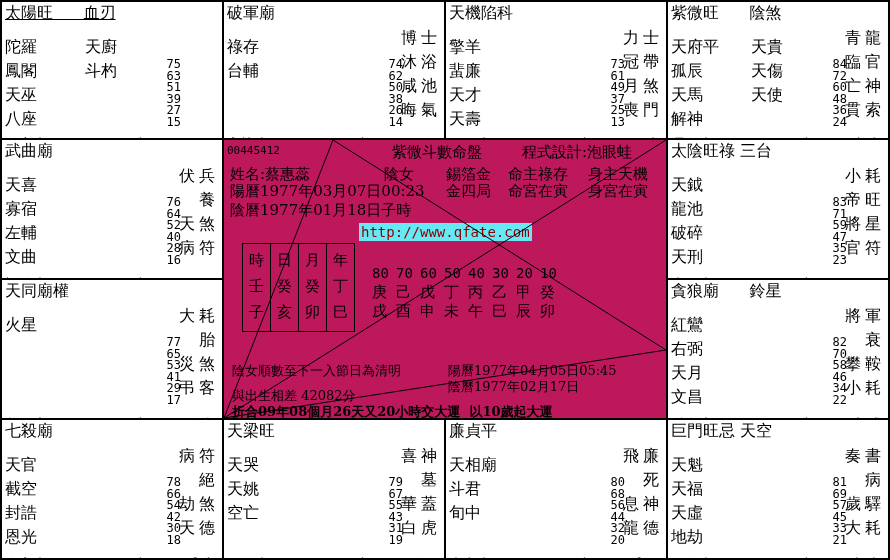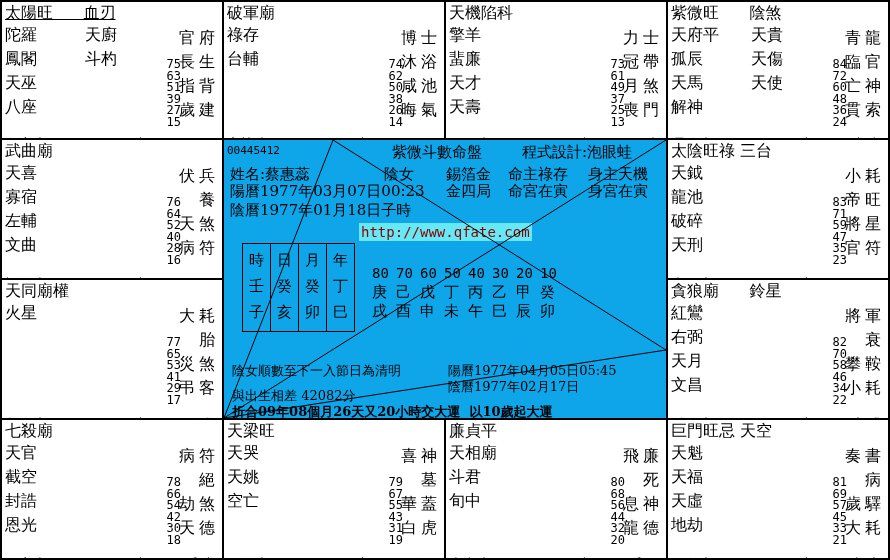--- a/index.html
+++ b/index.html
@@ -1,35 +1,35 @@
 <!DOCTYPE html>
 <html><head>
 <meta charset="utf-8">
 <style>
   html, body { margin:0; padding:0; background:#fff; }
   body { width:890px; height:560px; position:relative; overflow:hidden;
          font-family:"DejaVu Serif", "Liberation Serif", serif; color:#000; }
   .chart { position:absolute; left:0; top:0; width:890px; height:560px; }
   .cell { position:absolute; border:2px solid #000; box-sizing:border-box; background:#fff; }
   .cell .title { position:absolute; left:3px; top:2px; font-size:16px; white-space:pre; line-height:18px; }
-  .cell .row { position:absolute; left:3px; font-size:16px; line-height:18px; white-space:pre; }
+  .cell .row { position:absolute; left:3px; font-size:16px; line-height:18px; white-space:pre;margin-top:12px; }
   .cell .row .c2 { position:absolute; left:80px; }
   .cell .ages { position:absolute; left:163px; top:36px; font-family:"DejaVu Sans Mono","Liberation Mono",monospace;
                 font-size:12px; line-height:12px; width:16px; text-align:right;margin-top:20px; }
   .cell .ages div { height:11.6px; }
   .cell .gods { position:absolute; right:3px; top:24px; font-size:16px; line-height:24px; text-align:right; width:50px; }
   .cell .gods div { height:24px; letter-spacing:4px; }
   .cell .footer { position:absolute; left:3px; bottom:2px; font-size:14px; line-height:16px; white-space:pre; width:214px; }
   .cell .footer .lim { position:absolute; left:0; }
   .cell .footer .rng { position:absolute; left:80px; font-family:"DejaVu Sans Mono","Liberation Mono",monospace; font-size:12px; }
   .cell .footer .small { position:absolute; left:128px; }
   .cell .footer .sn { position:absolute; left:162px; font-family:"DejaVu Sans Mono","Liberation Mono",monospace; font-size:12px; }
   .cell .footer .gz { position:absolute; right:0; letter-spacing:3px; }
 
-  .center { position:absolute; left:222px; top:138px; width:446px; height:282px; border:2px solid #000; box-sizing:border-box; background:#0ea5e9; }
+  .center { position:absolute; left:222px; top:138px; width:446px; height:282px; border:2px solid #000; box-sizing:border-box; background:#be185d; }
   .center .t { position:absolute; white-space:pre; font-size:15px; line-height:16px; }
   .center .id { left:3px; top:3px; font-family:"DejaVu Sans Mono","Liberation Mono",monospace; font-size:11px; }
   .url { position:absolute; left:135px; top:83px; background:#66e8f5; color:#8b0000;
          font-family:"DejaVu Sans Mono","Liberation Mono",monospace; font-size:14px; padding:1px 2px; line-height:16px; }
   .pillars { position:absolute; left:18px; top:103px; display:flex; border:1px solid #000; }
   .pillar { width:27px; border-right:1px solid #000; text-align:center; font-size:15px; line-height:26px; padding-top:3px; height:84px; }
   .pillar:last-child { border-right:none; }
   .dayun { position:absolute; left:148px; top:124px; }
   .dayun .r { display:flex; font-size:15px; line-height:19px; }
   .dayun .r span { width:24px; }
@@ -48,26 +48,20 @@
     <div class="row" style="top:72px"><span>天巫</span><span class="c2"></span></div>
     <div class="row" style="top:96px"><span>八座</span><span class="c2"></span></div>
     <div class="ages">
         <div>75</div>
         <div>63</div>
         <div>51</div>
         <div>39</div>
         <div>27</div>
         <div>15</div>
       </div>
-    <div class="gods">
-        <div>官府</div>
-        <div>長生</div>
-        <div>指背</div>
-        <div>歲建</div>
-      </div>
     <div class="footer"><span class="lim">田宅大限</span><span class="rng">34- 43</span><span class="small">小限</span><span class="sn">03</span><span class="gz">乙巳</span></div>
   </div>
 
   <div class="cell" style="left:222px;top:0;width:224px;height:140px;">
     <div class="title">破軍廟</div>
     <div class="row" style="top:24px"><span>祿存</span><span class="c2"></span></div>
     <div class="row" style="top:48px"><span>台輔</span><span class="c2"></span></div>
     <div class="row" style="top:72px"><span></span></div>
     <div class="row" style="top:96px"><span></span></div>
     <div class="ages">

